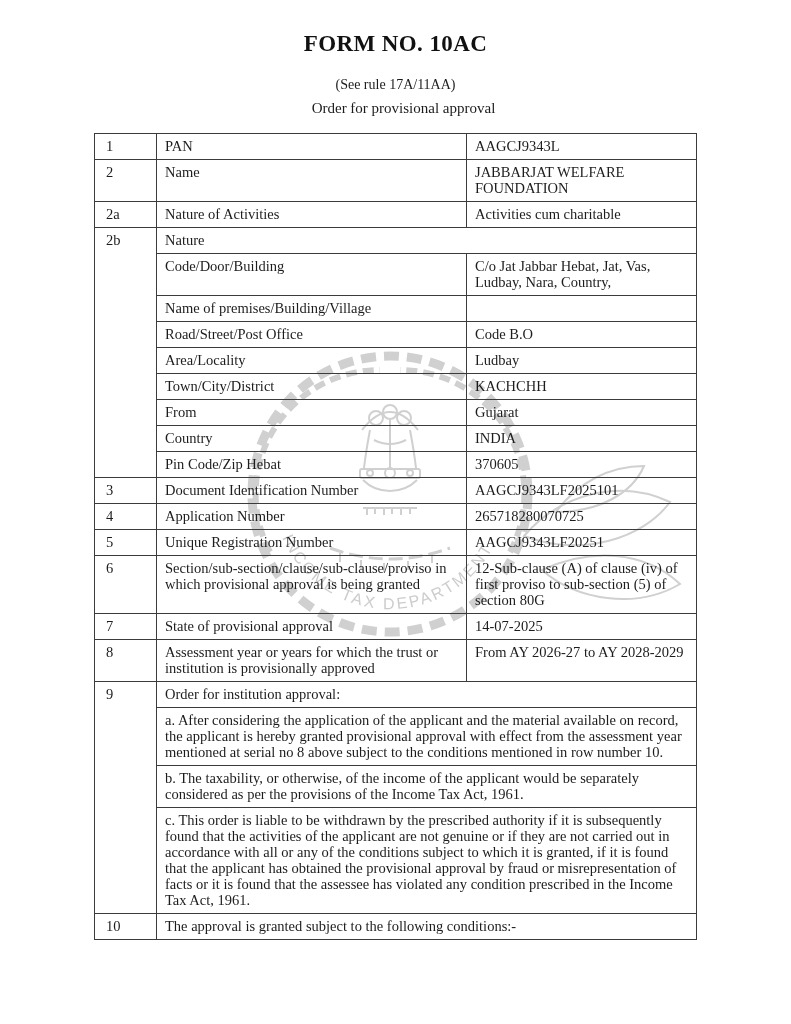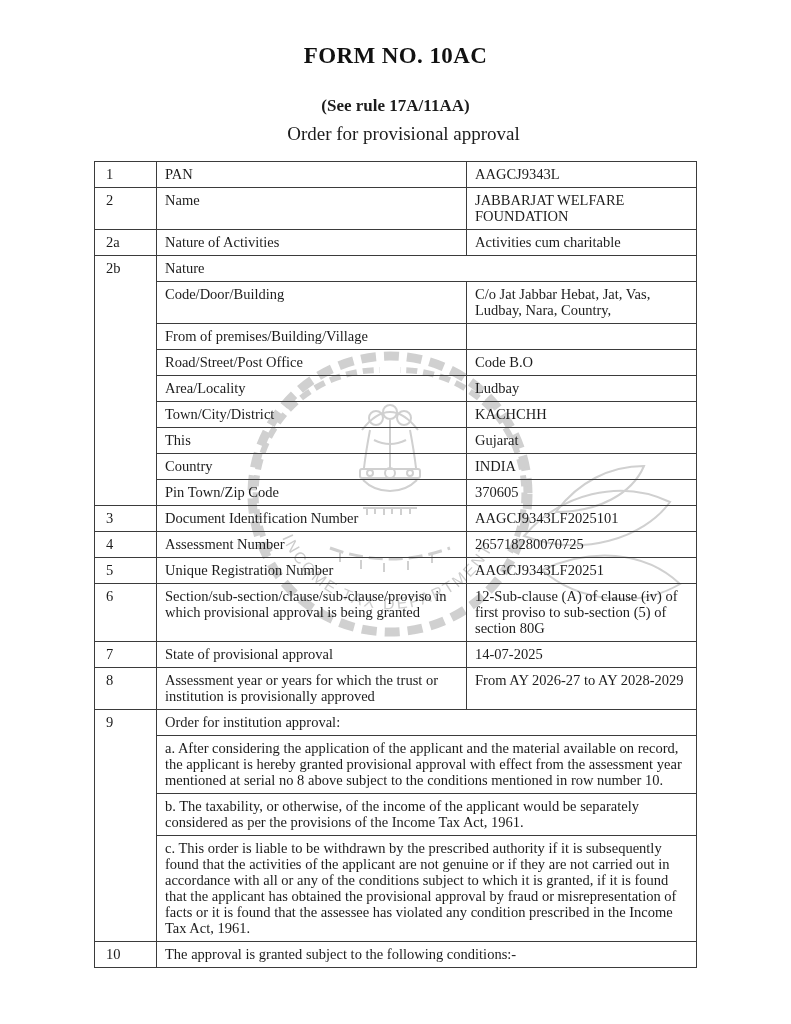--- a/index.html
+++ b/index.html
@@ -14,34 +14,33 @@
     background: #ffffff;
     overflow: hidden;
     font-family: "Liberation Serif", serif;
     color: #1c1c1c;
   }
   .doc-header {
     padding-top: 27px;
     text-align: center;
   }
   .doc-title {
-    margin: 16px;
+    margin: 4px;
     font-size: 23px;
     font-weight: bold;
     letter-spacing: 0.4px;
     color: #111111;
   }
   .doc-sub1 {
-    margin-top: 27px;
-    font-size: 17px;
-    font-weight: bold;
+    margin-top: 20px;
+    font-size: 14px;
   }
   .doc-sub2 {
     margin-top: 7px;
-    font-size: 19px;
+    font-size: 15px;
     padding-left: 16px;
   }
   .watermark {
     position: absolute;
     left: 158px;
     top: 336px;
     z-index: 0;
     opacity: 0.85;
   }
   table.form-table {
@@ -153,56 +152,56 @@
 
       <tr>
         <td class="c-num" rowspan="9">2b</td>
         <td colspan="2">Nature</td>
       </tr>
       <tr>
         <td>Code/Door/Building</td>
         <td>C/o Jat Jabbar Hebat, Jat, Vas, Ludbay, Nara, Country,</td>
       </tr>
       <tr>
-        <td>From of premises/Building/Village</td>
+        <td>Name of premises/Building/Village</td>
         <td></td>
       </tr>
       <tr>
         <td>Road/Street/Post Office</td>
         <td>Code B.O</td>
       </tr>
       <tr>
         <td>Area/Locality</td>
         <td>Ludbay</td>
       </tr>
       <tr>
         <td>Town/City/District</td>
         <td>KACHCHH</td>
       </tr>
       <tr>
-        <td>This</td>
+        <td>From</td>
         <td>Gujarat</td>
       </tr>
       <tr>
         <td>Country</td>
         <td>INDIA</td>
       </tr>
       <tr>
-        <td>Pin Town/Zip Code</td>
+        <td>Pin Code/Zip Hebat</td>
         <td>370605</td>
       </tr>
 
       <tr>
         <td class="c-num">3</td>
         <td>Document Identification Number</td>
         <td>AAGCJ9343LF2025101</td>
       </tr>
       <tr>
         <td class="c-num">4</td>
-        <td>Assessment Number</td>
+        <td>Application Number</td>
         <td>265718280070725</td>
       </tr>
       <tr>
         <td class="c-num">5</td>
         <td>Unique Registration Number</td>
         <td>AAGCJ9343LF20251</td>
       </tr>
       <tr>
         <td class="c-num">6</td>
         <td>Section/sub-section/clause/sub-clause/proviso in which provisional approval is being granted</td>

